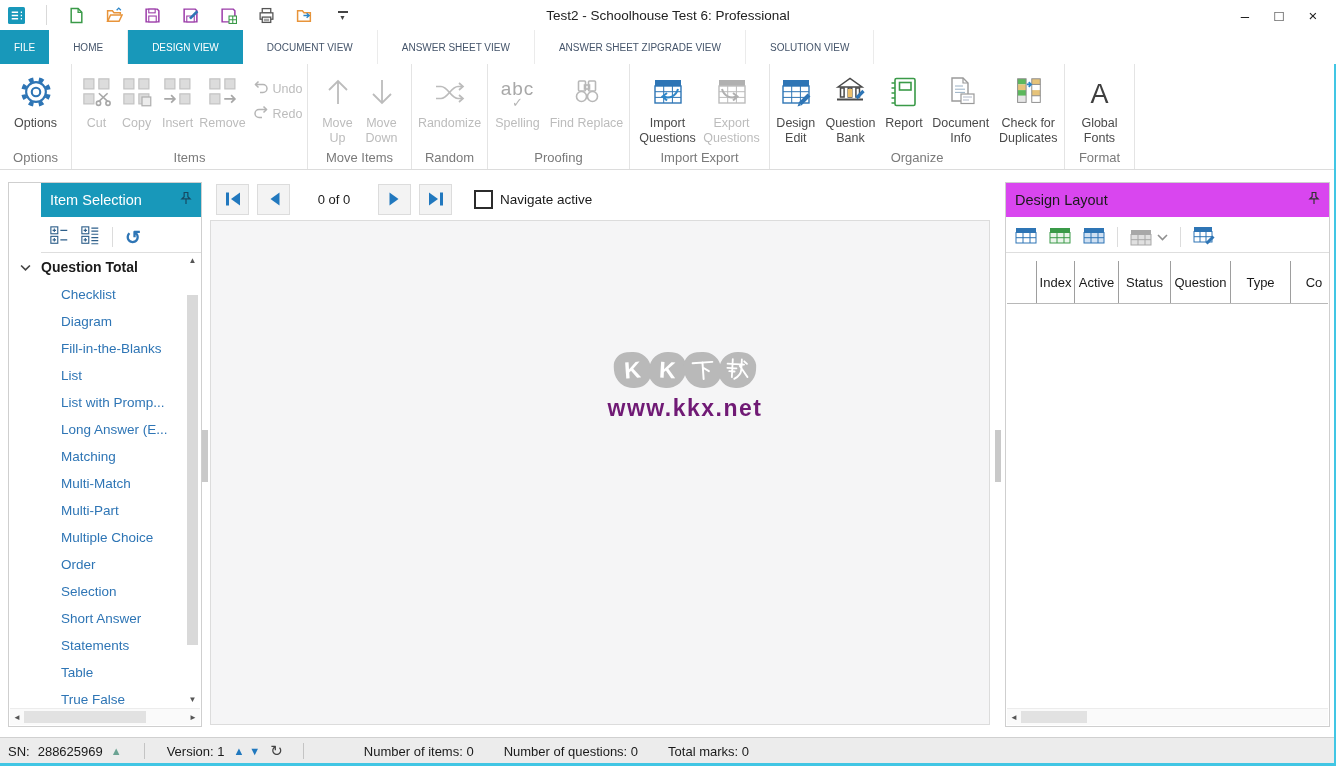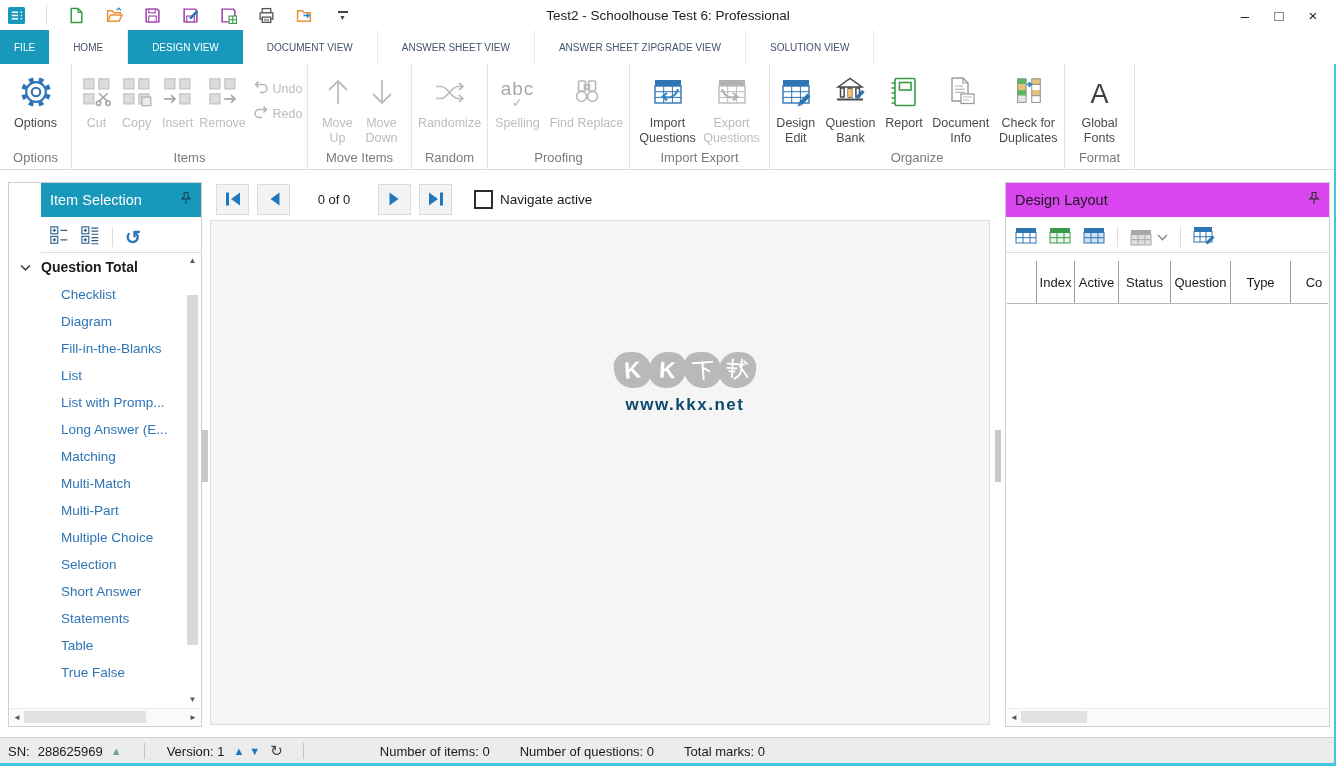--- a/index.html
+++ b/index.html
@@ -57,21 +57,21 @@
   .navpos{width:72px;text-align:center;font-size:13px;color:#1a1a1a;}
   .cbwrap{display:flex;align-items:center;gap:7px;margin-left:14px;font-size:13.5px;color:#1a1a1a;}
   .cb{width:15px;height:15px;background:#fff;border:2px solid #2b2b2b;}
   
   .canvas{left:210px;top:220px;width:780px;height:505px;background:#f5f5f6;border:1px solid #dcdcdc;box-sizing:border-box;}
   .wm{position:absolute;left:605px;top:352px;width:160px;text-align:center;}
   .wmrow{display:flex;justify-content:center;}
   .wmb{width:37px;height:36px;background:#b9b9b9;color:#fff;display:flex;align-items:center;justify-content:center;font-size:23px;font-weight:bold;margin:0 -1px;}
   .wmb.r1{border-radius:38% 48% 42% 52%;transform:rotate(-4deg);}
   .wmb.r2{border-radius:50% 40% 52% 42%;transform:rotate(3deg);}
-  .wmurl{margin-top:7px;color:#0c4a6e;font-weight:bold;font-size:17px;letter-spacing:1.5px;}
+  .wmurl{margin-top:7px;color:#701a75;font-weight:bold;font-size:23px;letter-spacing:1.5px;}
   
   .grip{width:6px;height:52px;background:#c9c9c9;}
   
   .gridhead{position:absolute;left:1px;top:78px;right:1px;height:42px;display:flex;overflow:hidden;border-bottom:1px solid #b8b8b8;}
   .gcell{box-sizing:border-box;border-right:1px solid #9e9e9e;display:flex;align-items:center;justify-content:center;font-size:13px;color:#1a1a1a;flex-shrink:0;}
   
   .statusbar{left:0;top:737px;width:1336px;height:26px;background:#ececec;border-top:1px solid #d0d0d0;display:flex;align-items:center;font-size:13px;color:#1a1a1a;}
   .ssep{width:1px;height:16px;background:#c4c4c4;}
   .edge-bottom{left:0;top:763px;width:1336px;height:3px;background:#41c6e4;}
   .edge-right{left:1334px;top:64px;width:2px;height:699px;background:#41c6e4;}
@@ -457,20 +457,21 @@
     <div class="titem">Checklist</div>
     <div class="titem">Diagram</div>
     <div class="titem">Fill-in-the-Blanks</div>
     <div class="titem">List</div>
     <div class="titem">List with Promp...</div>
     <div class="titem">Long Answer (E...</div>
     <div class="titem">Matching</div>
     <div class="titem">Multi-Match</div>
     <div class="titem">Multi-Part</div>
     <div class="titem">Multiple Choice</div>
+    <div class="titem">Order</div>
     <div class="titem">Selection</div>
     <div class="titem">Short Answer</div>
     <div class="titem">Statements</div>
     <div class="titem">Table</div>
     <div class="titem">True False</div>
   </div>
   <div class="vsb">
     <span class="arr" style="top:0;">▲</span>
     <span class="thumb" style="top:40px;height:350px;"></span>
     <span class="arr" style="bottom:0;">▼</span>
@@ -595,18 +596,18 @@
 <div class="abs statusbar">
   <span style="margin-left:8px;">SN:</span>
   <span style="margin-left:8px;">288625969</span>
   <span style="margin-left:8px;color:#6ba393;font-size:11px;">▲</span>
   <span class="ssep" style="margin-left:22px;"></span>
   <span style="margin-left:22px;">Version: 1</span>
   <span style="margin-left:9px;color:#2178be;font-size:11px;">▲</span>
   <span style="margin-left:5px;color:#2178be;font-size:11px;">▼</span>
   <span style="margin-left:10px;color:#444;font-size:15px;">↻</span>
   <span class="ssep" style="margin-left:20px;"></span>
-  <span style="margin-left:56px;padding-left:20px;">Number of items: 0</span>
+  <span style="margin-left:40px;padding-left:20px;">Number of items: 0</span>
   <span style="margin-left:30px;">Number of questions: 0</span>
   <span style="margin-left:30px;">Total marks: 0</span>
 </div>
 <div class="abs edge-bottom"></div>
 <div class="abs edge-right"></div>
 
 </body></html>

